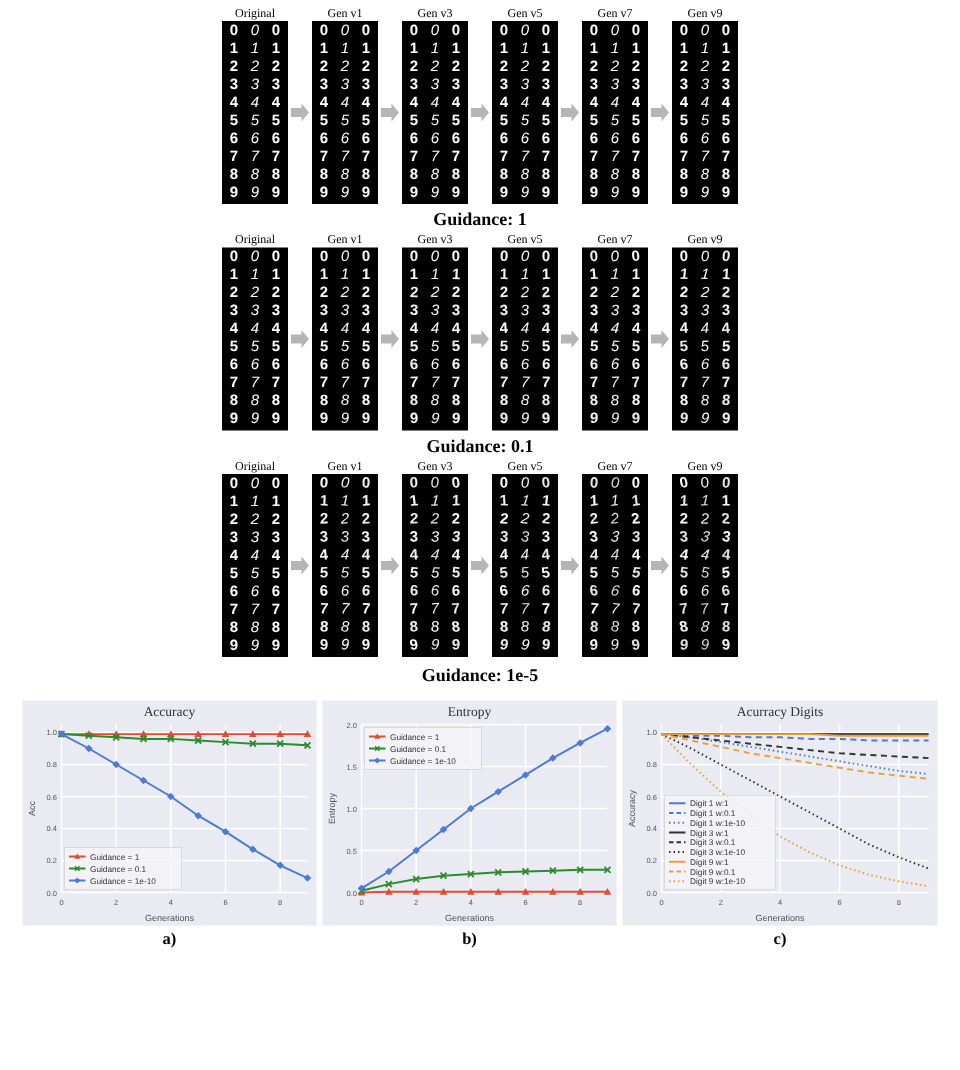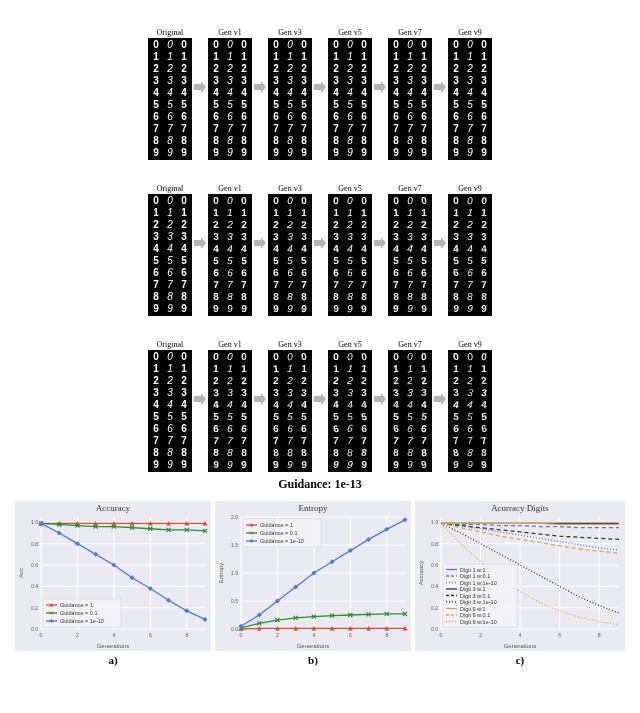--- a/index.html
+++ b/index.html
@@ -27,21 +27,20 @@
     display: flex;
     flex-direction: row;
     align-items: center;
     justify-content: center;
     gap: 1px;
   }
   .col-wrap {
     display: flex;
     flex-direction: column;
     align-items: center;
-    margin-top: 24px;
   }
   .col-label {
     font-size: 8px;
     margin-bottom: 1px;
     text-align: center;
     white-space: nowrap;
   }
   .digit-col {
     background: #000;
     display: grid;
@@ -338,20 +337,21 @@
             <div class="digit-cell" style="font-style: normal; font-weight: bold;">7</div>
             <div class="digit-cell" style="font-style: normal; font-weight: bold;">8</div>
             <div class="digit-cell" style="font-style: italic; font-weight: normal;">8</div>
             <div class="digit-cell" style="font-style: normal; font-weight: bold;">8</div>
             <div class="digit-cell" style="font-style: normal; font-weight: bold;">9</div>
             <div class="digit-cell" style="font-style: italic; font-weight: normal;">9</div>
             <div class="digit-cell" style="font-style: normal; font-weight: bold;">9</div>
           </div>
         </div>
       </div>
+      <div class="guidance-title">Guidance: 1</div>
       <div class="grid-row">
         <div class="col-wrap">
           <div class="col-label">Original</div>
           <div class="digit-col">
             <div class="digit-cell" style="font-style: normal; font-weight: bold;">0</div>
             <div class="digit-cell" style="font-style: italic; font-weight: normal;">0</div>
             <div class="digit-cell" style="font-style: normal; font-weight: bold;">0</div>
             <div class="digit-cell" style="font-style: normal; font-weight: bold;">1</div>
             <div class="digit-cell" style="font-style: italic; font-weight: normal;">1</div>
             <div class="digit-cell" style="font-style: normal; font-weight: bold;">1</div>
@@ -575,20 +575,21 @@
             <div class="digit-cell" style="font-style: normal; font-weight: bold; transform: rotate(1.1025deg) skewX(2.75625deg); opacity: 0.96325;">7</div>
             <div class="digit-cell" style="font-style: normal; font-weight: bold; transform: rotate(0.99225deg) skewX(2.48062deg); opacity: 0.966925;">8</div>
             <div class="digit-cell" style="font-style: italic; font-weight: normal; transform: rotate(1.764deg) skewX(4.41deg); opacity: 0.9412;">8</div>
             <div class="digit-cell" style="font-style: normal; font-weight: bold; transform: rotate(2.53575deg) skewX(-2.84813deg); opacity: 0.915475;">8</div>
             <div class="digit-cell" style="font-style: normal; font-weight: bold; transform: rotate(2.4255deg) skewX(-3.12375deg); opacity: 0.91915;">9</div>
             <div class="digit-cell" style="font-style: italic; font-weight: normal; transform: rotate(3.19725deg) skewX(-1.19437deg); opacity: 0.9853;">9</div>
             <div class="digit-cell" style="font-style: normal; font-weight: bold; transform: rotate(3.969deg) skewX(0.735deg); opacity: 0.959575;">9</div>
           </div>
         </div>
       </div>
+      <div class="guidance-title">Guidance: 0.1</div>
       <div class="grid-row">
         <div class="col-wrap">
           <div class="col-label">Original</div>
           <div class="digit-col">
             <div class="digit-cell" style="font-style: normal; font-weight: bold;">0</div>
             <div class="digit-cell" style="font-style: italic; font-weight: normal;">0</div>
             <div class="digit-cell" style="font-style: normal; font-weight: bold;">0</div>
             <div class="digit-cell" style="font-style: normal; font-weight: bold;">1</div>
             <div class="digit-cell" style="font-style: italic; font-weight: normal;">1</div>
             <div class="digit-cell" style="font-style: normal; font-weight: bold;">1</div>
@@ -814,21 +815,21 @@
             <div class="digit-cell" style="font-style: italic; font-weight: normal; transform: rotate(-3.087deg) skewX(-7.7175deg); opacity: 0.91915;">8</div>
             <div class="digit-cell" style="font-style: normal; font-weight: bold; transform: rotate(-1.5435deg) skewX(-3.85875deg); opacity: 0.8677;">8</div>
             <div class="digit-cell" style="font-style: normal; font-weight: bold; transform: rotate(-1.764deg) skewX(-4.41deg); opacity: 0.87505;">9</div>
             <div class="digit-cell" style="font-style: italic; font-weight: normal; transform: rotate(-0.2205deg) skewX(-0.55125deg); opacity: 0.8236;">9</div>
             <div class="digit-cell" style="font-style: normal; font-weight: bold; transform: rotate(1.323deg) skewX(3.3075deg); opacity: 0.9559;">9</div>
           </div>
         </div>
       </div>
     </div>
 
-  <div class="guidance-title">Guidance: 1e-13</div>
+  <div class="guidance-title">Guidance: 1e-5</div>
 
   <div class="plots" id="plots-row">
       <div class="plot">
         <svg class="plot-svg" width="196" height="150">
           <rect x="0" y="0" width="196" height="150" fill="#eaeaf2"></rect>
           <line x1="26" y1="128" x2="190" y2="128" stroke="#fff" stroke-width="1"></line>
           <text class="tick-text" x="23" y="130" text-anchor="end">0.0</text>
           <line x1="26" y1="106.66666666666667" x2="190" y2="106.66666666666667" stroke="#fff" stroke-width="1"></line>
           <text class="tick-text" x="23" y="108.66666666666667" text-anchor="end">0.2</text>
           <line x1="26" y1="85.33333333333334" x2="190" y2="85.33333333333334" stroke="#fff" stroke-width="1"></line>

